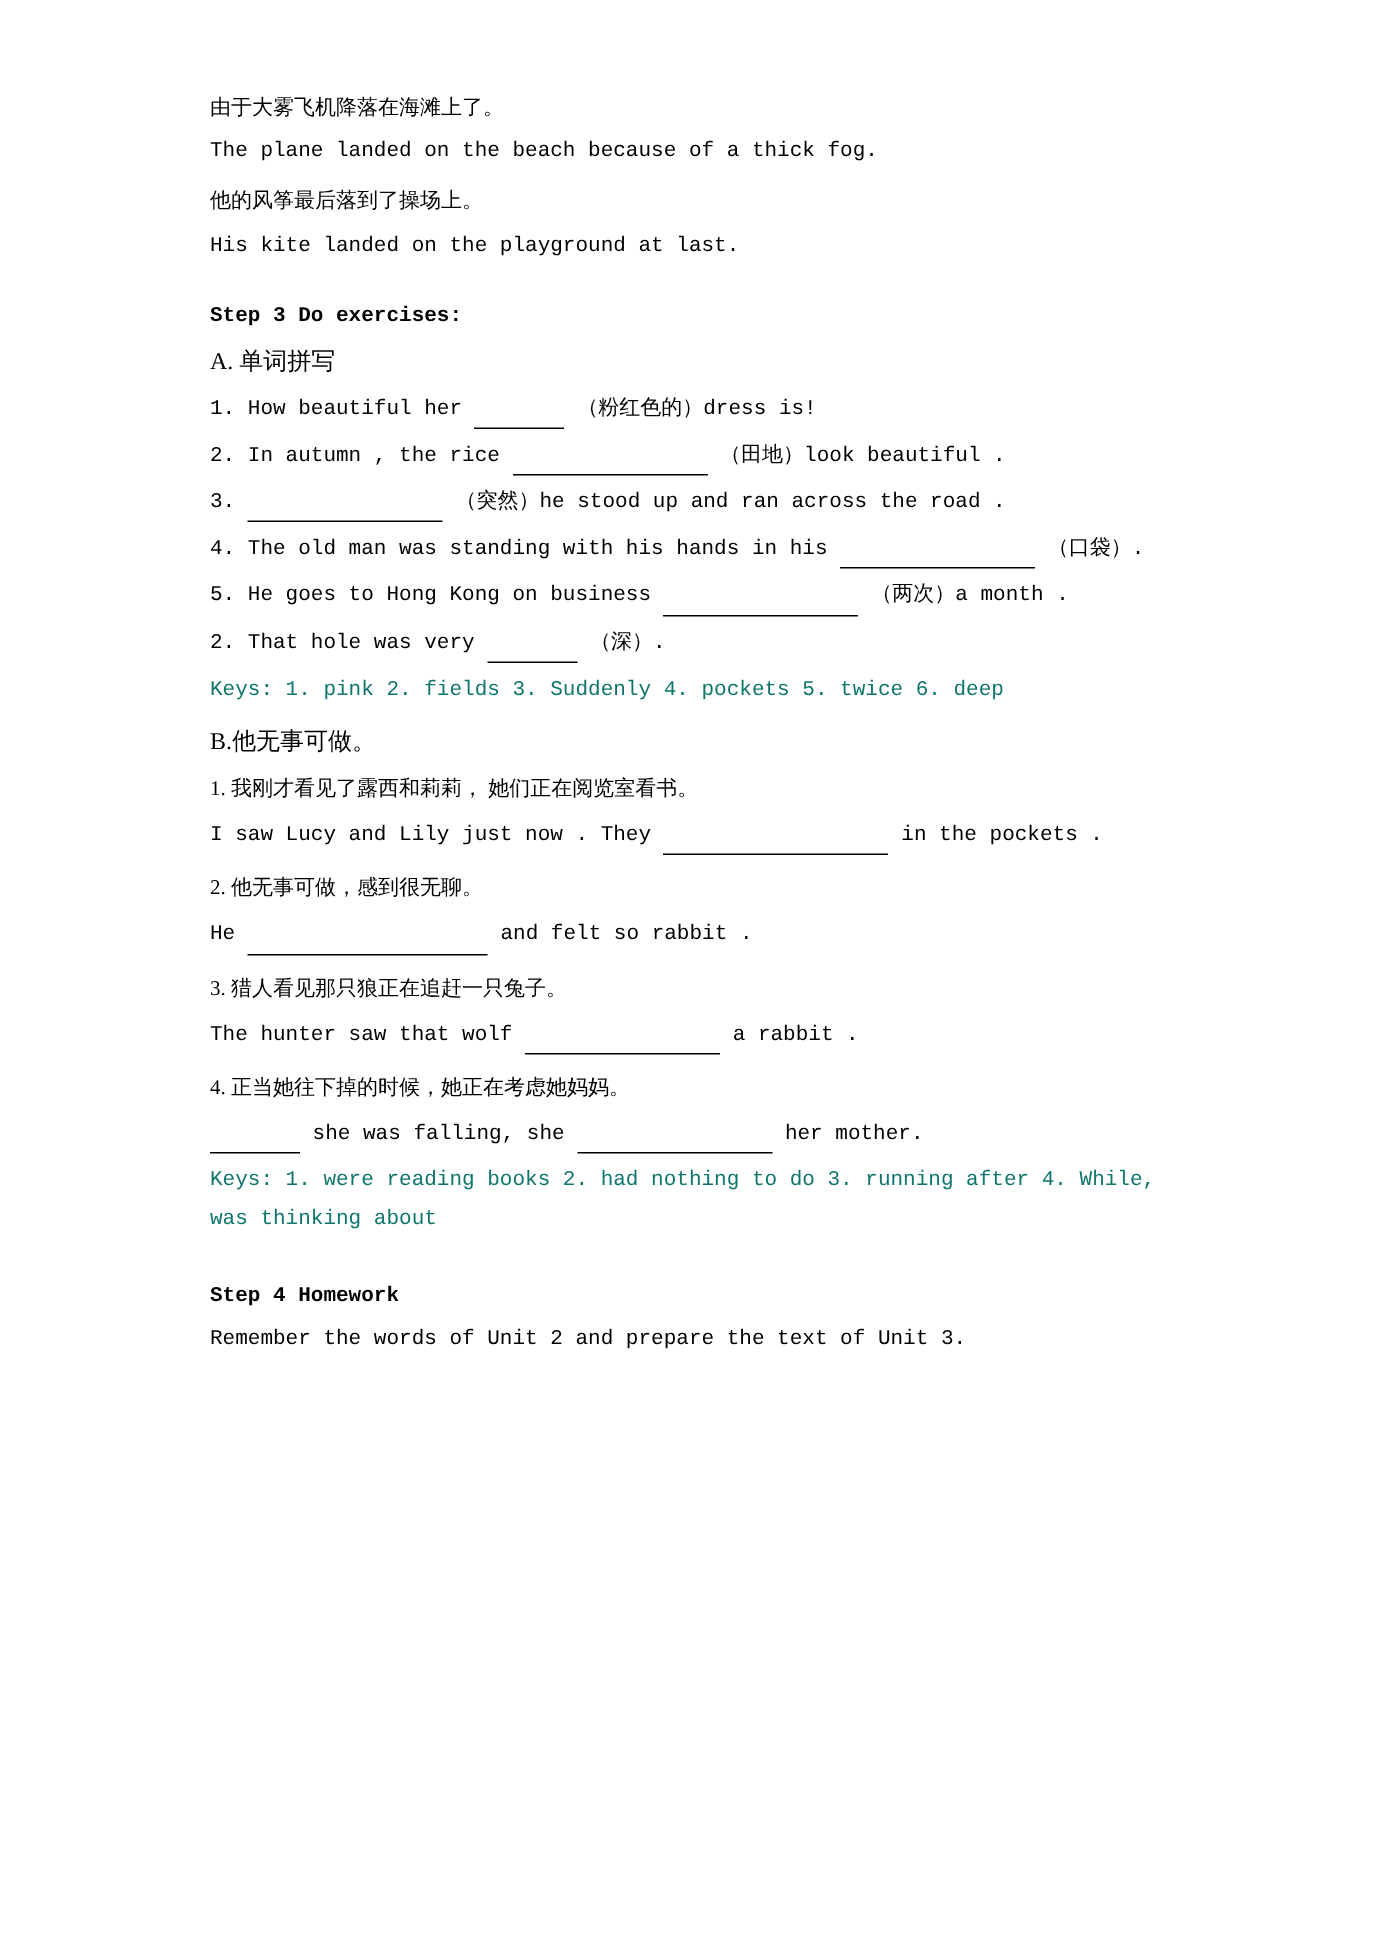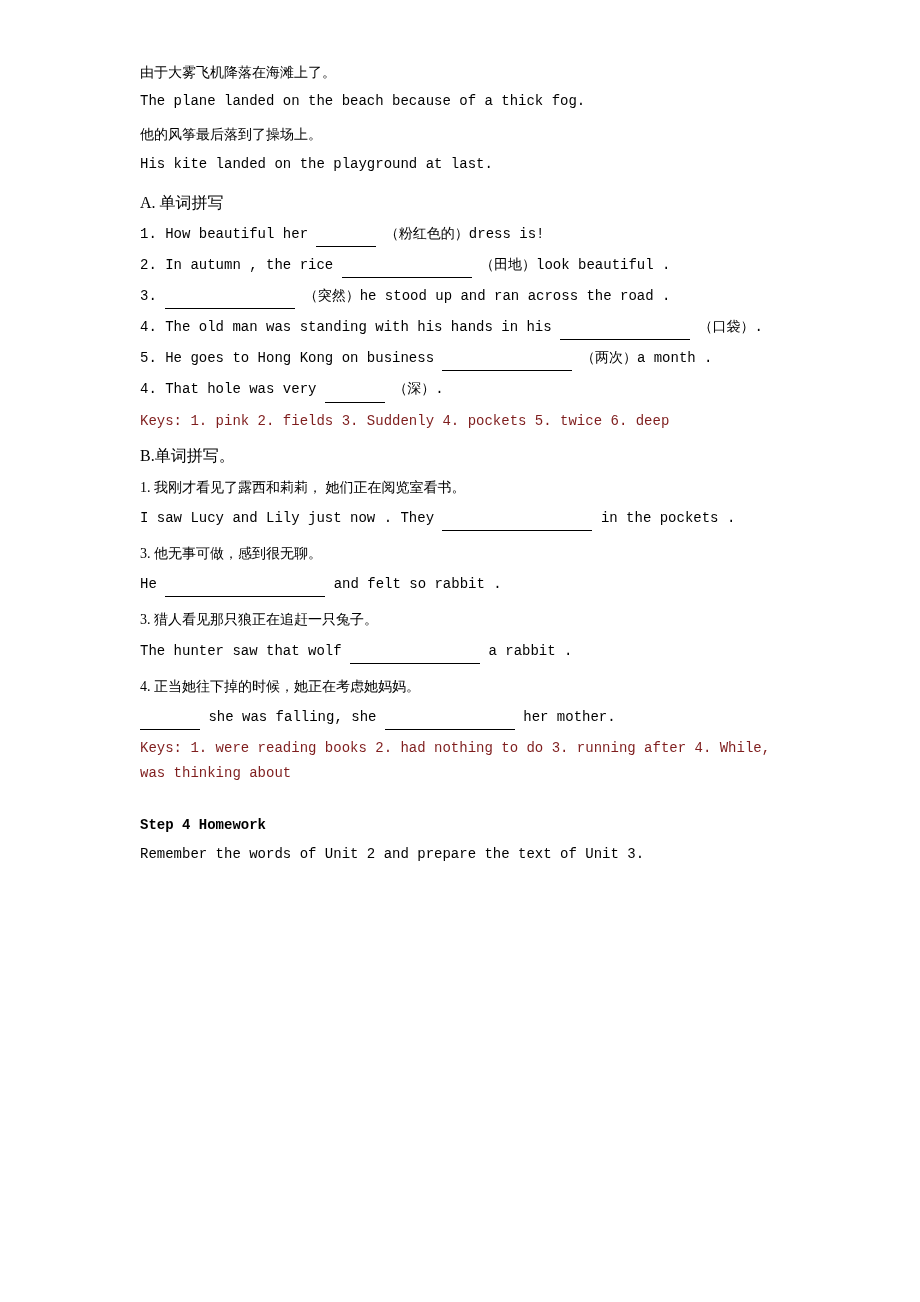--- a/index.html
+++ b/index.html
@@ -44,21 +44,21 @@
       height: 14px;
       vertical-align: bottom;
     }
     .blank-long {
       min-width: 130px;
     }
     .blank-short {
       min-width: 60px;
     }
     .keys-line {
-      color: #7f1d1d;
+      color: #0f766e;
       font-family: "Courier New", Courier, monospace;
       font-size: 14px;
       margin-top: 4px;
       margin-bottom: 8px;
     }
     .spacer {
       height: 8px;
     }
     .small-spacer {
       height: 4px;
@@ -78,20 +78,23 @@
   <div class="small-spacer"></div>
   <div class="content-block chinese-text">
     <span>他的风筝最后落到了操场上。</span>
   </div>
   <div class="content-block">
     <span>His kite landed on the playground at last.</span>
   </div>
 
   <div class="spacer"></div>
 
+  <div class="bold-heading">
+    <span>Step 3 Do exercises:</span>
+  </div>
 
   <div class="section-label">
     <span>A. 单词拼写</span>
   </div>
 
   <div class="exercise-item">
     <span>1. How beautiful her</span>
     <span class="blank blank-short"></span>
     <span> </span>
     <span>（粉红色的）dress is!</span>
@@ -118,48 +121,48 @@
   </div>
 
   <div class="exercise-item">
     <span>5. He goes to Hong Kong on business</span>
     <span class="blank blank-long"></span>
     <span> </span>
     <span>（两次）a month .</span>
   </div>
 
   <div class="exercise-item">
-    <span>4. That hole was very</span>
+    <span>2. That hole was very</span>
     <span class="blank blank-short"></span>
     <span> </span>
     <span>（深）.</span>
   </div>
 
   <div class="keys-line">
     <span>Keys: 1. pink  2. fields  3. Suddenly  4. pockets  5. twice  6. deep</span>
   </div>
 
   <div class="section-label">
-    <span>B.单词拼写。</span>
+    <span>B.他无事可做。</span>
   </div>
 
   <div class="exercise-item chinese-text">
     <span>1. 我刚才看见了露西和莉莉，  她们正在阅览室看书。</span>
   </div>
   <div class="exercise-item">
     <span>I saw Lucy and Lily just now . They</span>
     <span class="blank blank-long" style="min-width:150px;"></span>
     <span> </span>
     <span>in the pockets .</span>
   </div>
 
   <div class="small-spacer"></div>
 
   <div class="exercise-item chinese-text">
-    <span>3. 他无事可做，感到很无聊。</span>
+    <span>2. 他无事可做，感到很无聊。</span>
   </div>
   <div class="exercise-item">
     <span>He</span>
     <span class="blank blank-long" style="min-width:160px;"></span>
     <span> </span>
     <span>and felt so rabbit .</span>
   </div>
 
   <div class="small-spacer"></div>
 

